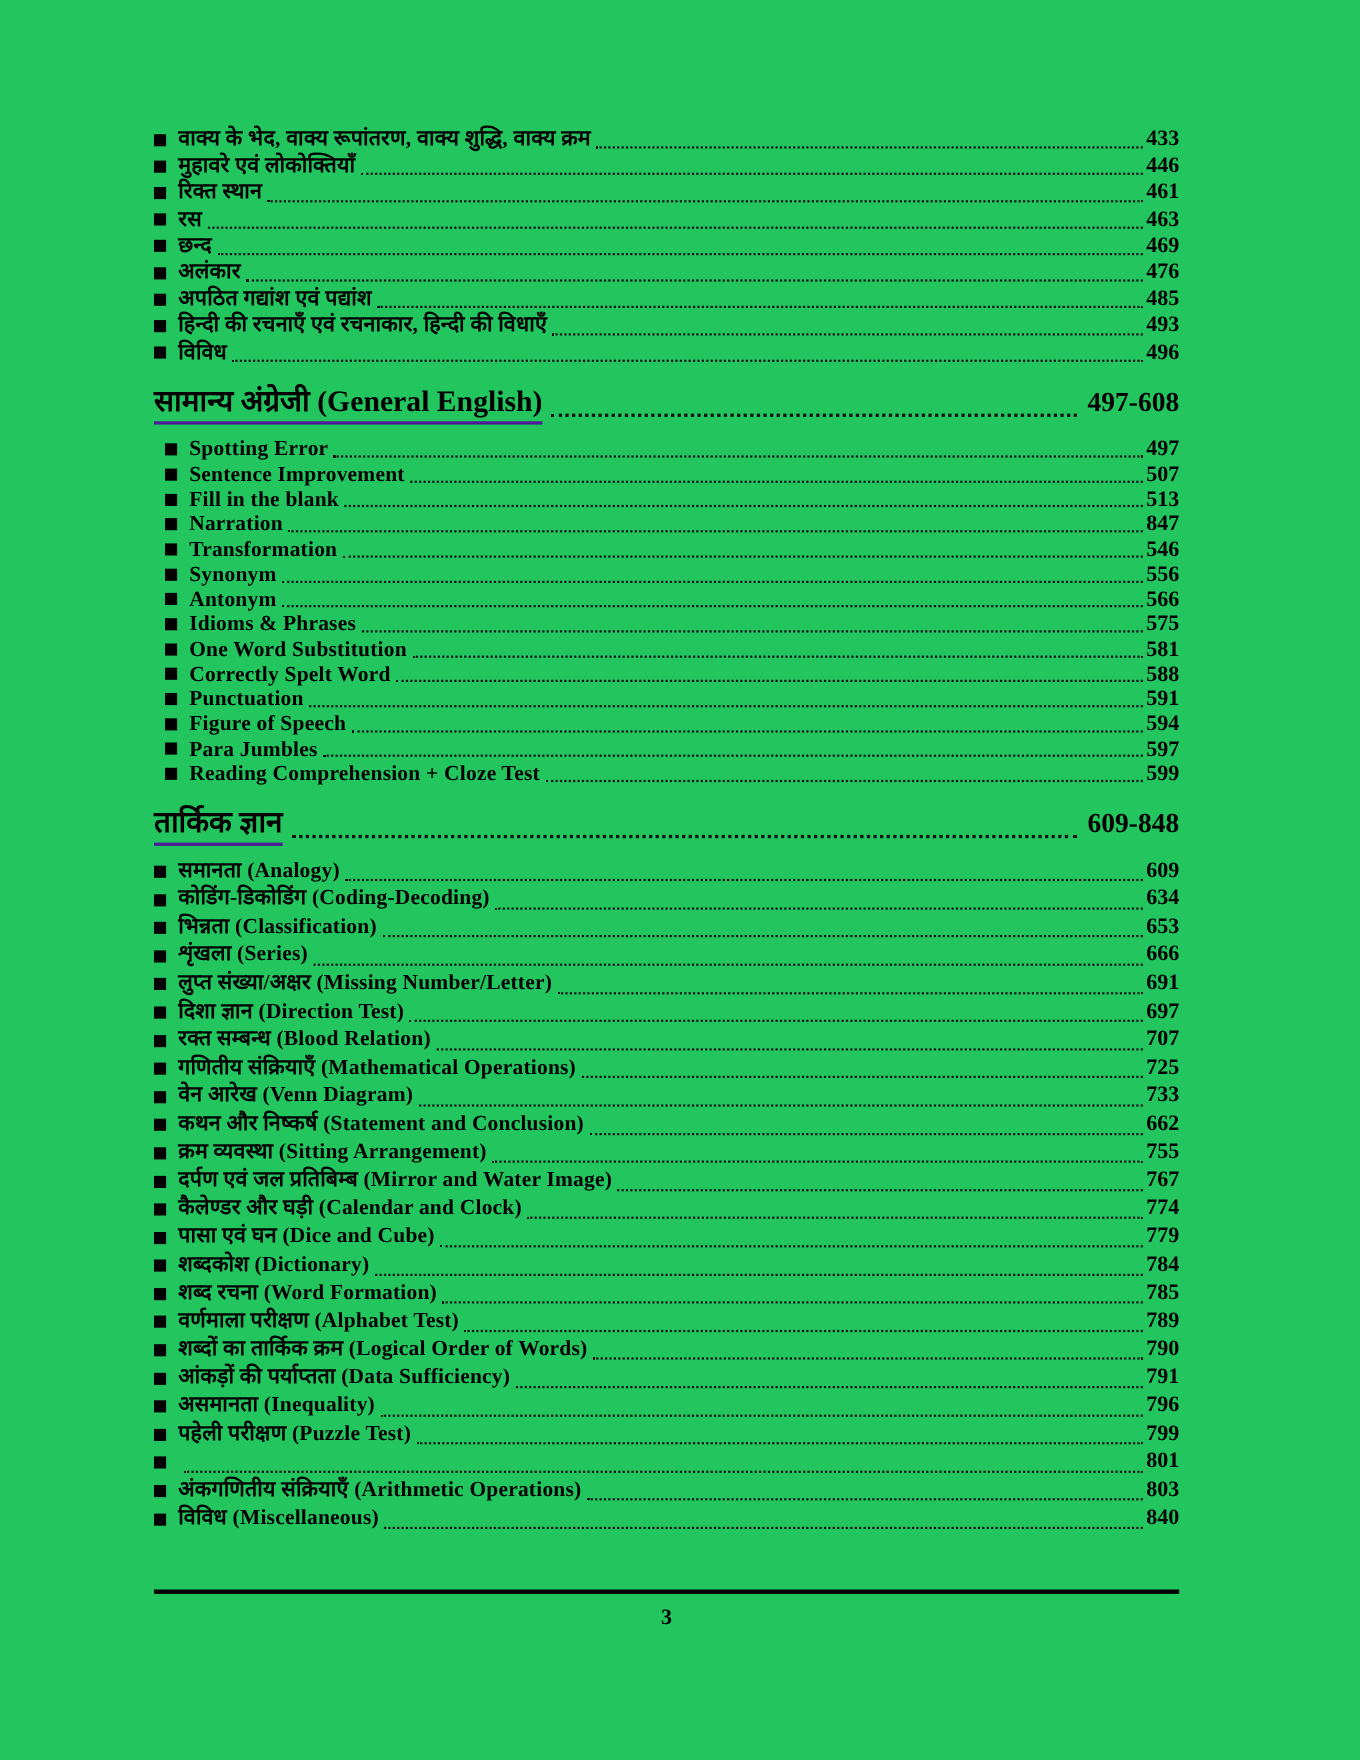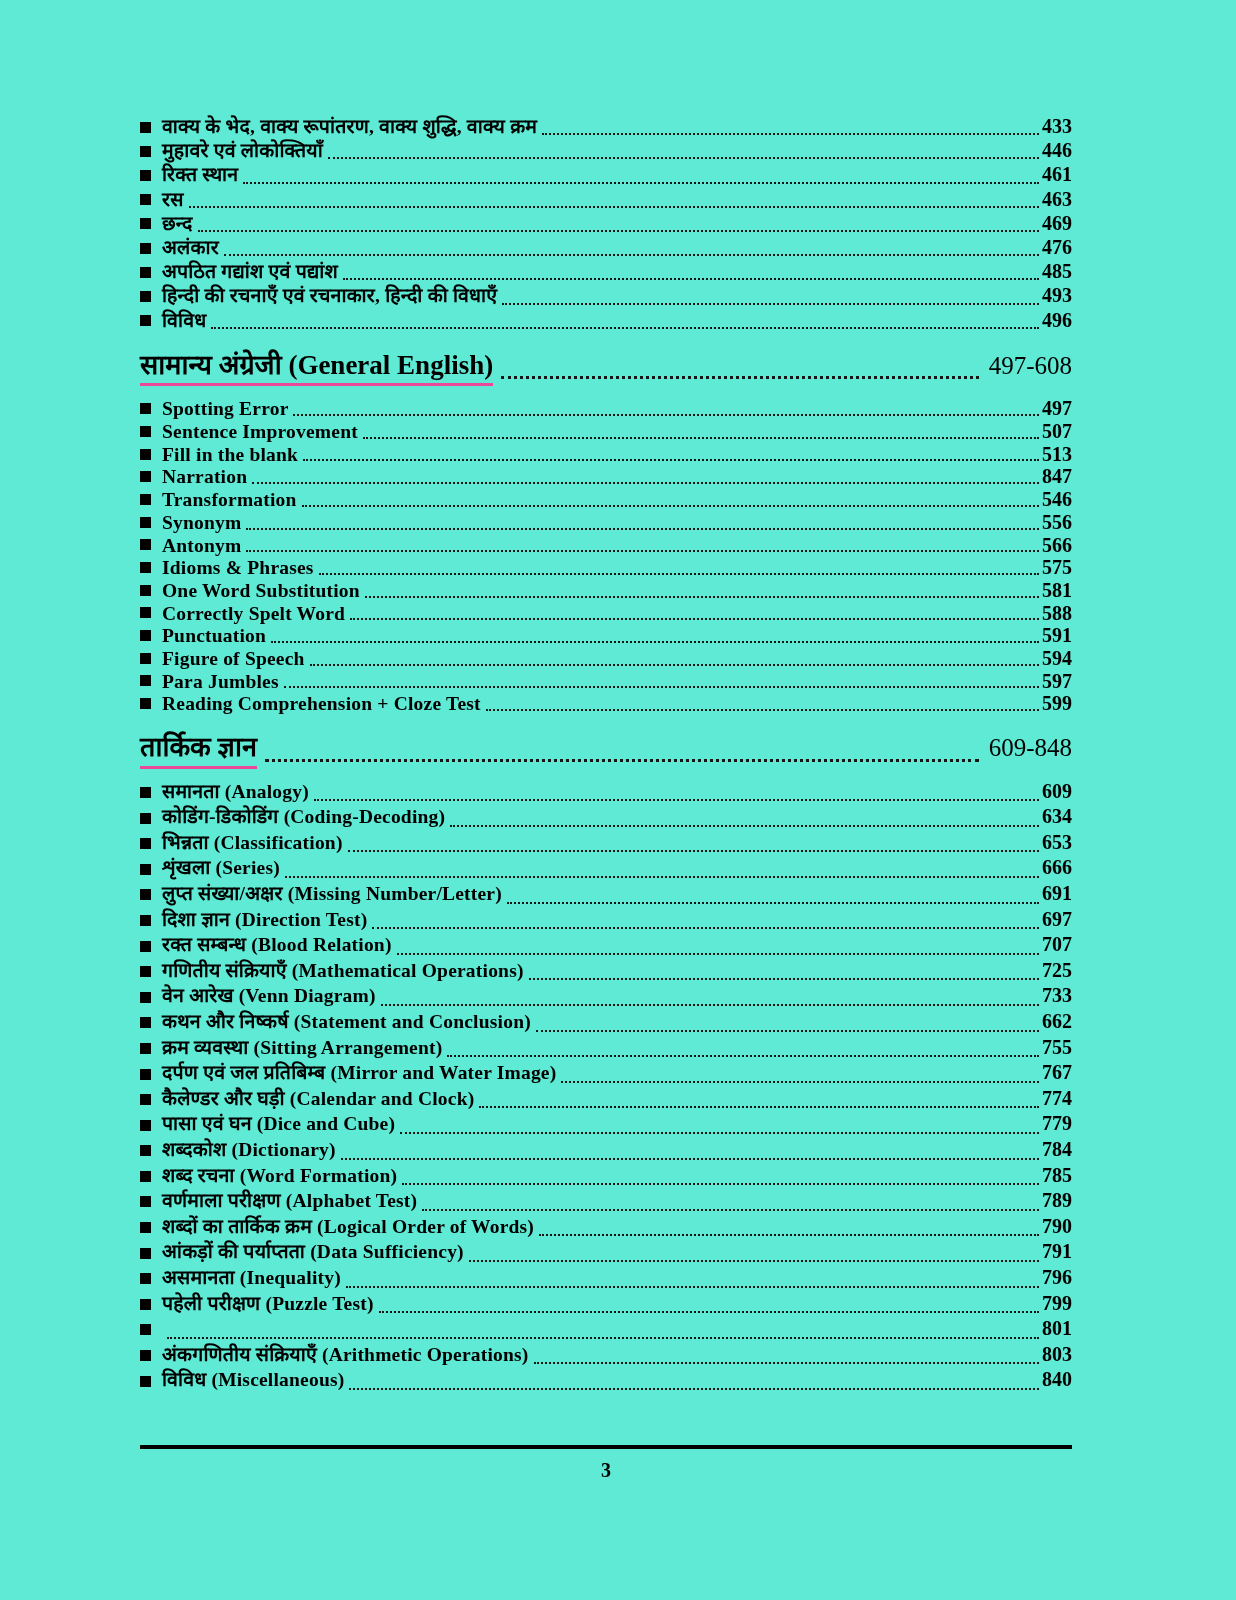--- a/index.html
+++ b/index.html
@@ -4,56 +4,56 @@
 <style>
   html, body {
     margin: 0;
     padding: 0;
     background: #ffffff;
   }
   .page {
     position: relative;
     width: 1236px;
     height: 1600px;
-    background: #5eead4;
+    background: #22c55e;
     box-sizing: border-box;
     padding: 116px 164px 0 140px;
     font-family: "Liberation Serif", "DejaVu Sans", serif;
     color: #000000;
     overflow: hidden;
   }
   .toc-section { margin: 0; }
 
   .section-header {
     display: flex;
     align-items: baseline;
     font-weight: bold;
     font-size: 27px;
     line-height: 1.1;
     margin-top: 17px;
     margin-bottom: 12px;
     white-space: nowrap;
   }
   .section-header .title {
-    border-bottom: 3px solid #ec4899;
+    border-bottom: 3px solid #4c1d95;
     padding-bottom: 3px;
   }
   .section-header .pages {
     font-size: 25px;
-    font-weight: normal;
+    font-weight: bold;
     margin-left: 6px;
   }
 
   .entry {
     display: flex;
     align-items: baseline;
     white-space: nowrap;
   }
   .sec-0 .entry { height: 24.2px; }
-  .sec-1 .entry { height: 22.7px; }
+  .sec-1 .entry { height: 22.7px; margin-left: 10px; }
   .sec-2 .entry { height: 25.6px; }
 
   .bullet {
     width: 11px;
     height: 11px;
     background: #000;
     flex: 0 0 11px;
     margin-right: 11px;
     align-self: center;
     transform: translateY(-1px);

